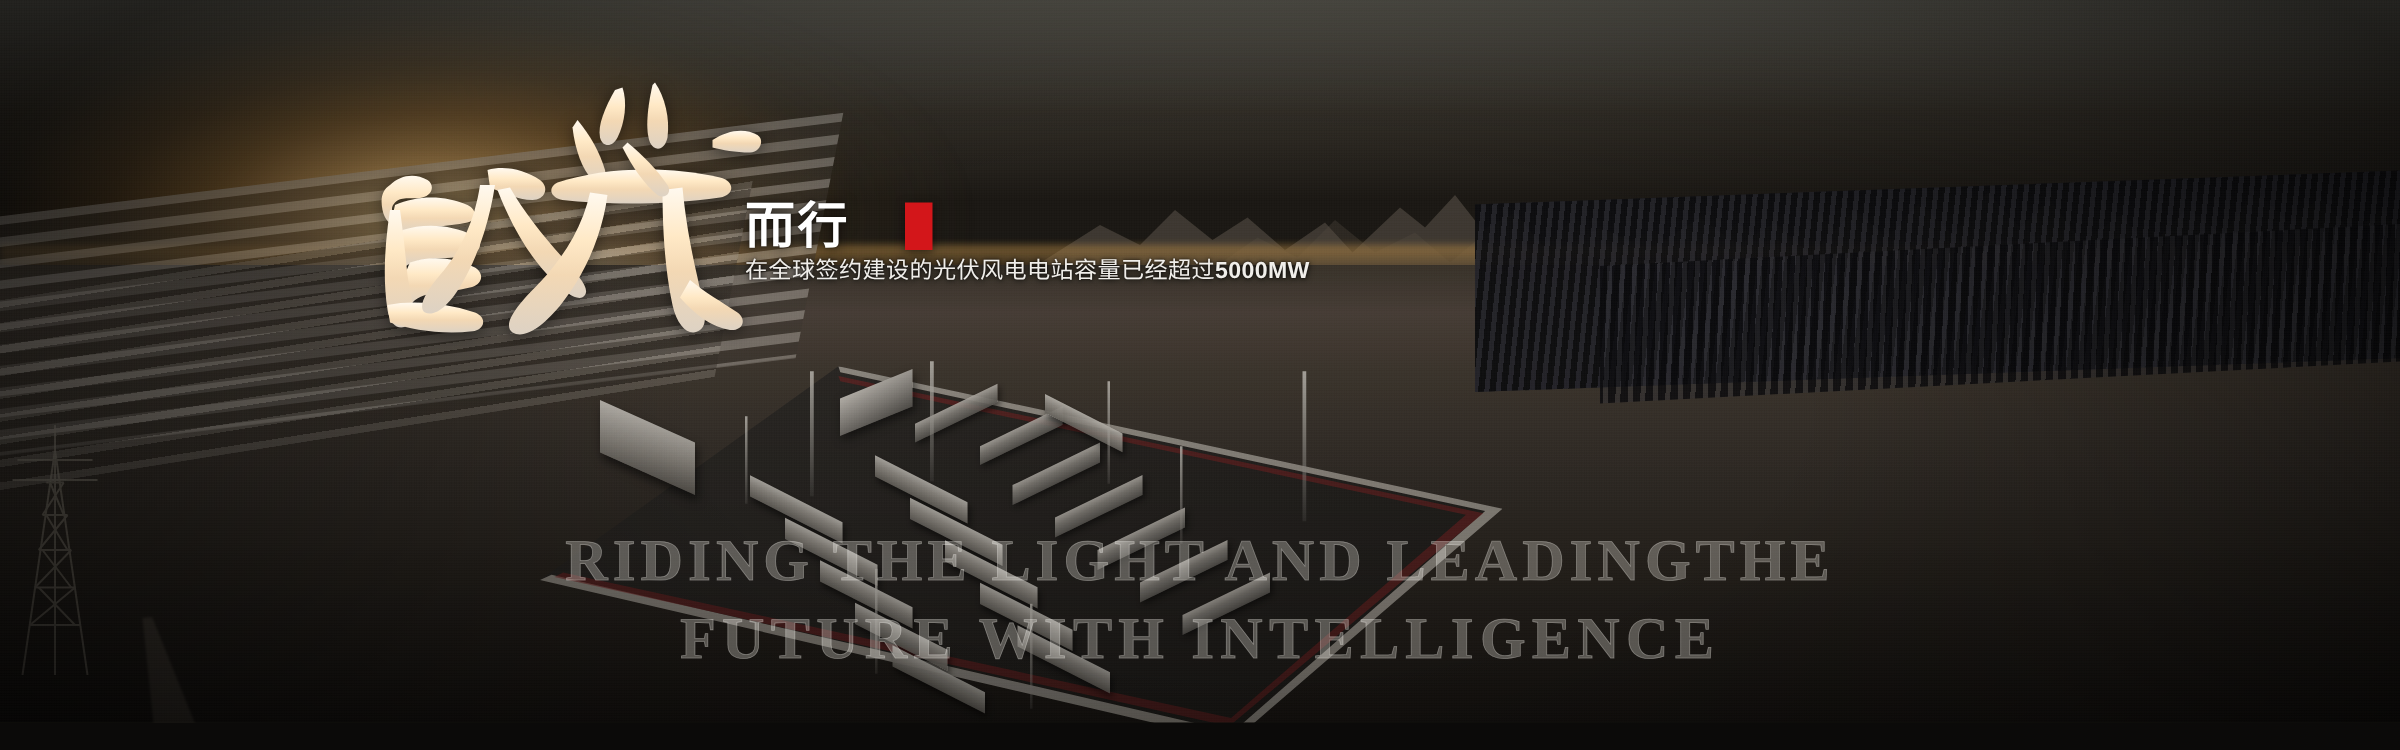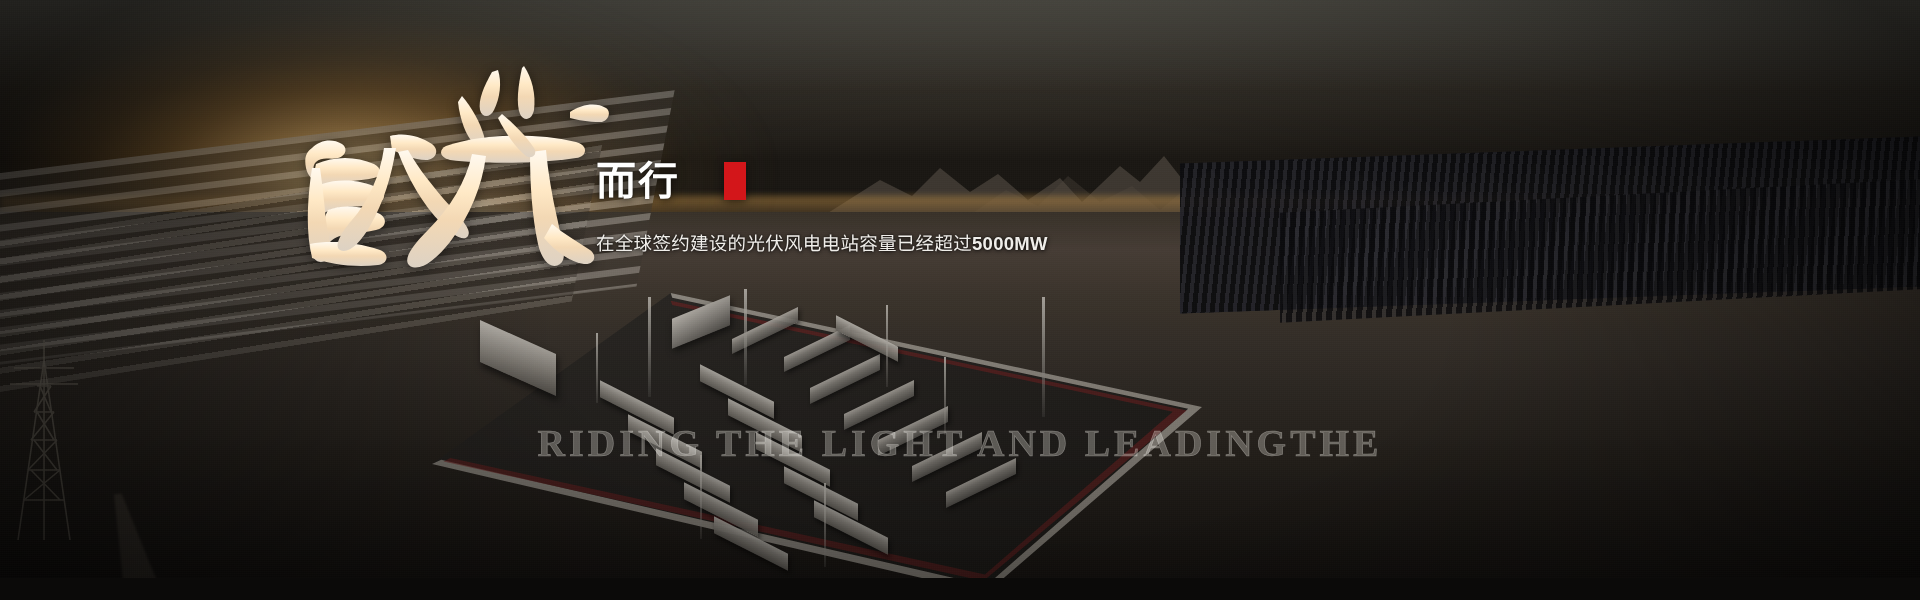--- a/index.html
+++ b/index.html
@@ -206,34 +206,34 @@
     flex:0 0 auto;
   }
   .subline{
     color:#f0eeea;
     font-size:18.5px;
     line-height:1.55;
     letter-spacing:.3px;
     white-space:nowrap;
     text-shadow:0 1px 5px rgba(0,0,0,.8), 0 0 2px rgba(0,0,0,.7);
   }
-  .subline.first{margin-top:28px;}
+  .subline.first{margin-top:0;}
   .subline b{font-weight:700;}
 
   
   .english{
     position:absolute;left:0;top:418px;width:1920px;
     text-align:center;
     font-family:"Liberation Serif","DejaVu Serif",serif;
     font-weight:700;
     letter-spacing:4px;
     pointer-events:none;
   }
   .english .line{
-    font-size:38px;
+    font-size:47px;
     line-height:1.32;
     color:rgba(236,231,223,.30);
     -webkit-text-stroke:0.6px rgba(246,242,236,.34);
     text-shadow:0 1px 2px rgba(0,0,0,.35);
     mix-blend-mode:screen;
   }
   .english .line.two{letter-spacing:5px;}
 </style>
 </head>
 <body>
@@ -372,15 +372,16 @@
     </div>
 
     <div class="subline first">
       <span>在全球签约建设的光伏风电电站容量已经超过</span><b>5000MW</b><span></span>
     </div>
 
   </div>
 
   <div class="english">
     <div class="line one">RIDING THE LIGHT AND LEADINGTHE</div>
+    <div class="line two">FUTURE WITH INTELLIGENCE</div>
   </div>
 
 </div>
 
 </body></html>

